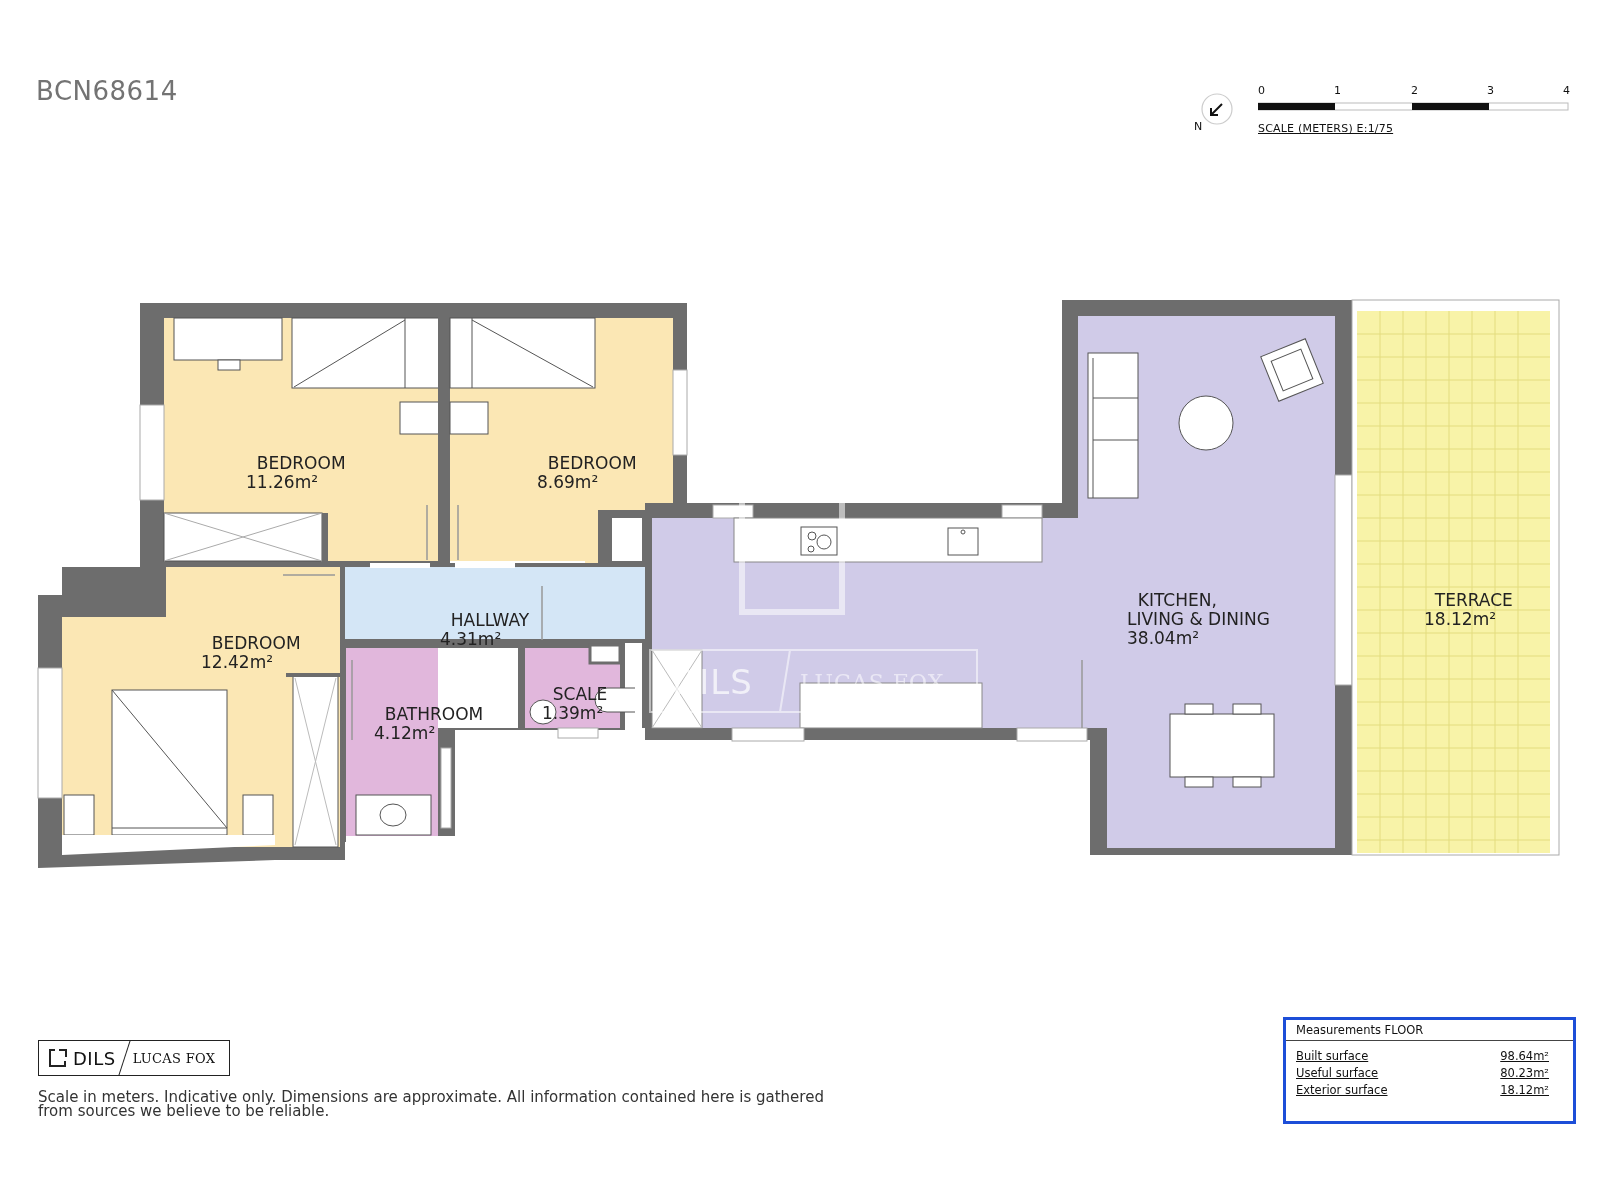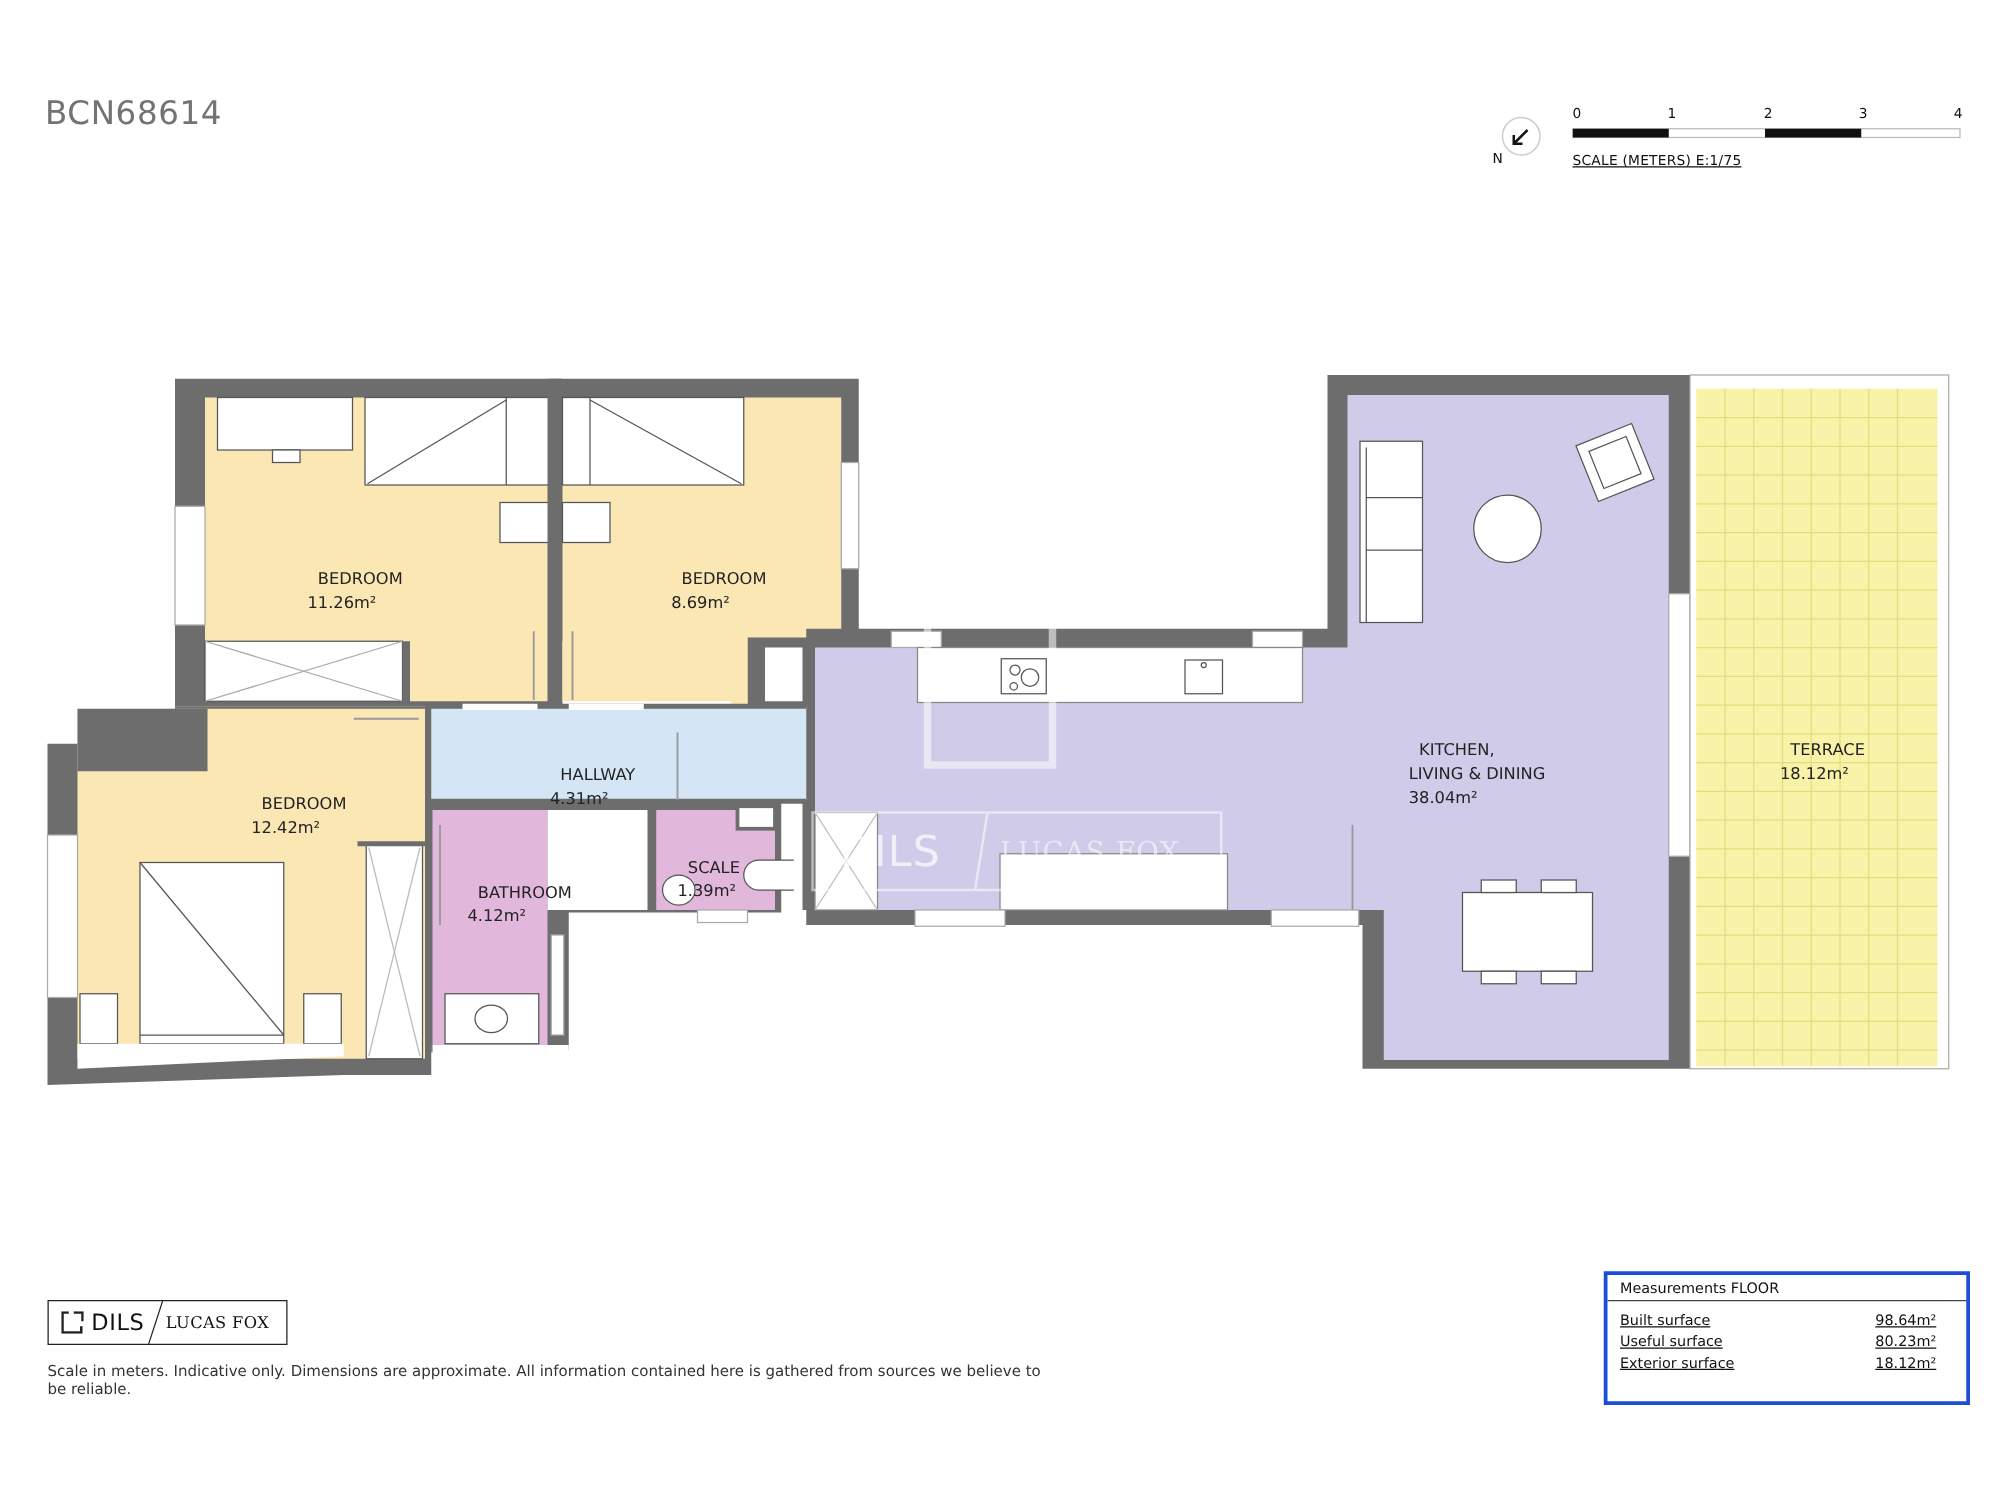--- a/index.html
+++ b/index.html
@@ -3,28 +3,28 @@
 <meta charset="utf-8">
 <style>
   html, body { margin:0; padding:0; background:#ffffff; }
   body { width:1600px; height:1200px; position:relative; overflow:hidden; font-family:"DejaVu Sans", sans-serif; color:#111; }
   .title { position:absolute; left:36px; top:76px; font-size:26px; font-weight:400; letter-spacing:0.5px; color:#737373; }
   .compass { position:absolute; left:1200px; top:92px; width:34px; height:34px; }
   .compass-n { position:absolute; left:1194px; top:120px; font-size:11px; }
   .scale-label { position:absolute; left:1258px; top:122px; font-size:11px; letter-spacing:0.2px;text-decoration:underline; }
   .tick { position:absolute; top:84px; font-size:11px; }
   .plan { position:absolute; left:0; top:0; }
-  .room-label { position:absolute; font-size:13px; line-height:19px; color:#222; white-space:pre; }
+  .room-label { position:absolute; font-size:17px; line-height:19px; color:#222; white-space:pre; }
   .room-area { display:block; }
   .logo { position:absolute; left:38px; top:1040px; width:190px; height:34px; border:1.5px solid #222; display:flex; align-items:center; font-size:15px; }
   .logo-mark { width:18px; height:18px; margin:0 6px 0 10px; position:relative; }
   .logo-dils { font-size:18px; letter-spacing:0.5px; }
   .logo-slash { width:1px; height:36px; background:#222; transform:rotate(18deg); margin:0 8px; }
   .logo-fox { font-family:"DejaVu Serif", serif; font-size:13px; letter-spacing:0.3px; }
-  .disclaimer { position:absolute; left:38px; top:1090px; font-size:12px; line-height:14px; color:#333; width:800px; }
+  .disclaimer { position:absolute; left:38px; top:1090px; font-size:15px; line-height:14px; color:#333; width:800px; }
   .measures { position:absolute; left:1283px; top:1017px; width:287px; height:101px; border:3px solid #1d4ed8; font-size:11.5px; }
   .measures-head { padding:4px 10px; border-bottom:1px solid #444; height:12px; line-height:12px; }
   .measures-row { display:flex; justify-content:space-between; padding:0 24px 0 10px; height:17px; line-height:17px;text-decoration:underline; }
   .measures-body { padding-top:7px; }
 </style>
 </head>
 <body>
 
 <div class="title">BCN68614</div>
 

